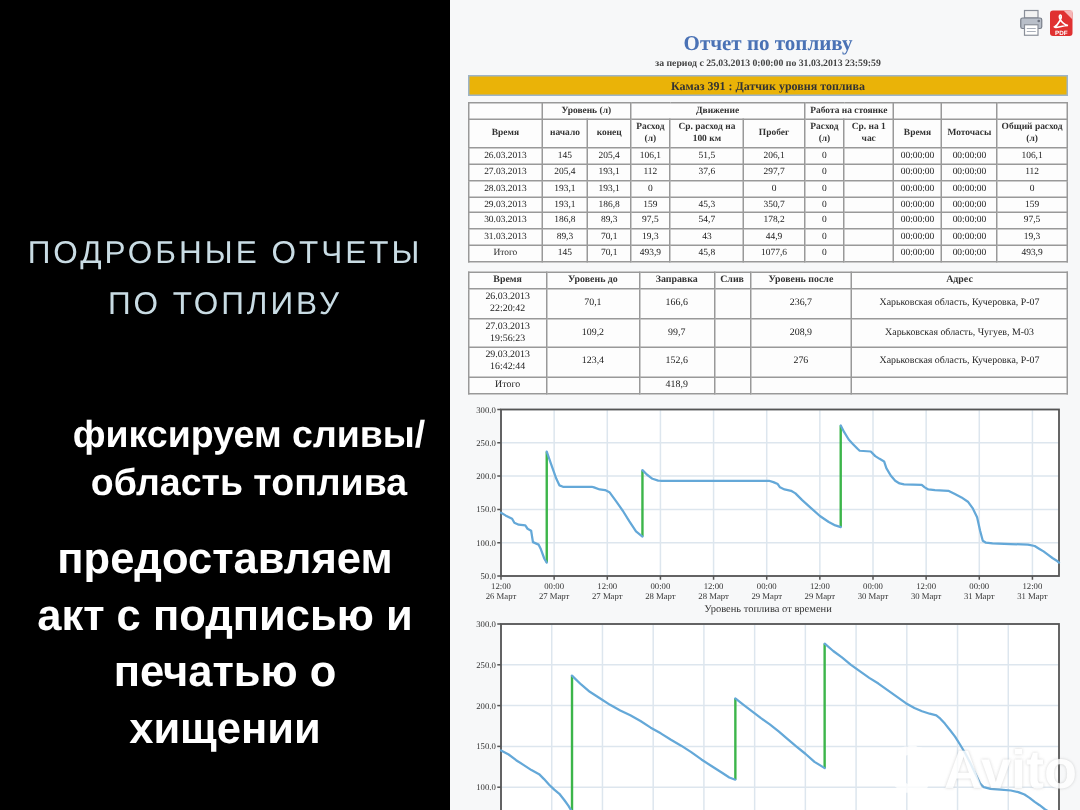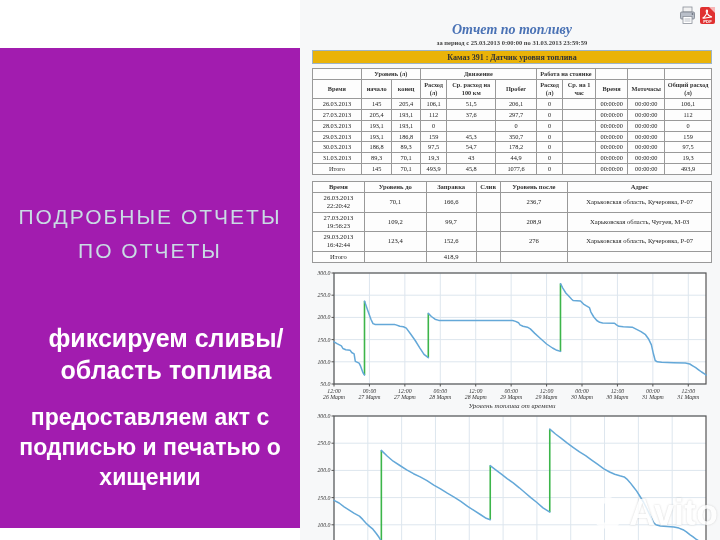--- a/index.html
+++ b/index.html
@@ -1,70 +1,70 @@
 <!DOCTYPE html>
 <html><head>
 <meta charset="utf-8">
 <style>
   * { margin:0; padding:0; box-sizing:border-box; }
   html,body { width:720px; height:540px; overflow:hidden; background:#fff;
               font-family:"Liberation Sans", sans-serif; }
   .slide { position:relative; width:720px; height:540px; display:flex; }
 
   
-  .panel { position:relative; width:300px; height:480px; background:#a21caf; flex:0 0 300px;margin-top:48px; }
+  .panel { position:relative; width:300px; height:540px; background:#000000; flex:0 0 300px; }
   .panel-heading { position:absolute; top:152px; left:0; width:100%; text-align:center;
                    color:#c9dce4; font-size:21px; line-height:1.6; letter-spacing:2px;
                    font-weight:400; }
   .panel-point1 { position:absolute; top:274px; left:16px; width:100%; text-align:center;
                   color:#ffffff; font-size:25px; line-height:1.28; font-weight:bold; }
   .panel-point2 { position:absolute; top:355px; left:0; width:100%; text-align:center;
-                  color:#ffffff; font-size:23px; line-height:1.3; font-weight:bold;
+                  color:#ffffff; font-size:29px; line-height:1.3; font-weight:bold;
                   padding:0 16px; }
 
   
   .report { position:relative; flex:1; background:#f7f8f9; height:540px;
             padding:4px 8px 0 12px; font-family:"Liberation Serif", serif; color:#222; }
   .icons { position:absolute; top:6px; right:4px; display:flex; gap:3px; }
   .icon-btn { width:17px; height:19px; cursor:pointer; }
 
   .r-title { margin-top:18px; text-align:center; color:#4a72b5; font-weight:bold;
-             font-size:14px; line-height:1.1;font-style:italic; }
+             font-size:14px; line-height:1.1; }
   .r-subtitle { text-align:center; font-size:6.5px; font-weight:bold; color:#444; margin-top:2px; }
   .vehicle-bar { margin-top:4px; background:#eab308; border:1px solid #9db4c8;
                  text-align:center; font-size:8px; font-weight:bold; color:#333;
                  padding:1.5px 0; }
 
   table { width:100%; border-collapse:collapse; background:#fdfdfd; }
   .tbl1 { margin-top:4px; font-size:6.3px; }
   .tbl2 { margin-top:6px; font-size:6.6px; }
   th, td { border:1px solid #999; text-align:center; padding:1px 2px; line-height:1.25;
            font-weight:normal; color:#222; }
   th { font-weight:bold; color:#333; }
 
-  .chart-wrap { margin-top:6px;font-style:italic; }
+  .chart-wrap { margin-top:6px; }
   .chart-caption { text-align:center; font-size:7px; color:#333; margin:1px 0 2px; }
   svg { display:block; }
 
   
   .watermark { position:absolute; right:2px; bottom:6px; display:flex; align-items:center;
                gap:2px; opacity:0.82; pointer-events:none; }
   .watermark-text { color:#ffffff; font-size:36px; font-weight:bold;
                     font-family:"Liberation Sans", sans-serif;
                     text-shadow:0 0 2px rgba(160,160,160,.6); }
 </style>
 </head>
 <body>
 
 <div class="slide">
 
   <div class="panel">
     <div class="panel-heading">
       <div>ПОДРОБНЫЕ ОТЧЕТЫ</div>
-      <div>ПО ОТЧЕТЫ</div>
+      <div>ПО ТОПЛИВУ</div>
     </div>
     <div class="panel-point1">
       <div>фиксируем сливы/</div>
       <div>область топлива</div>
     </div>
     <div class="panel-point2">предоставляем акт с подписью и печатью о хищении</div>
   </div>
 
   <div class="report">
 

